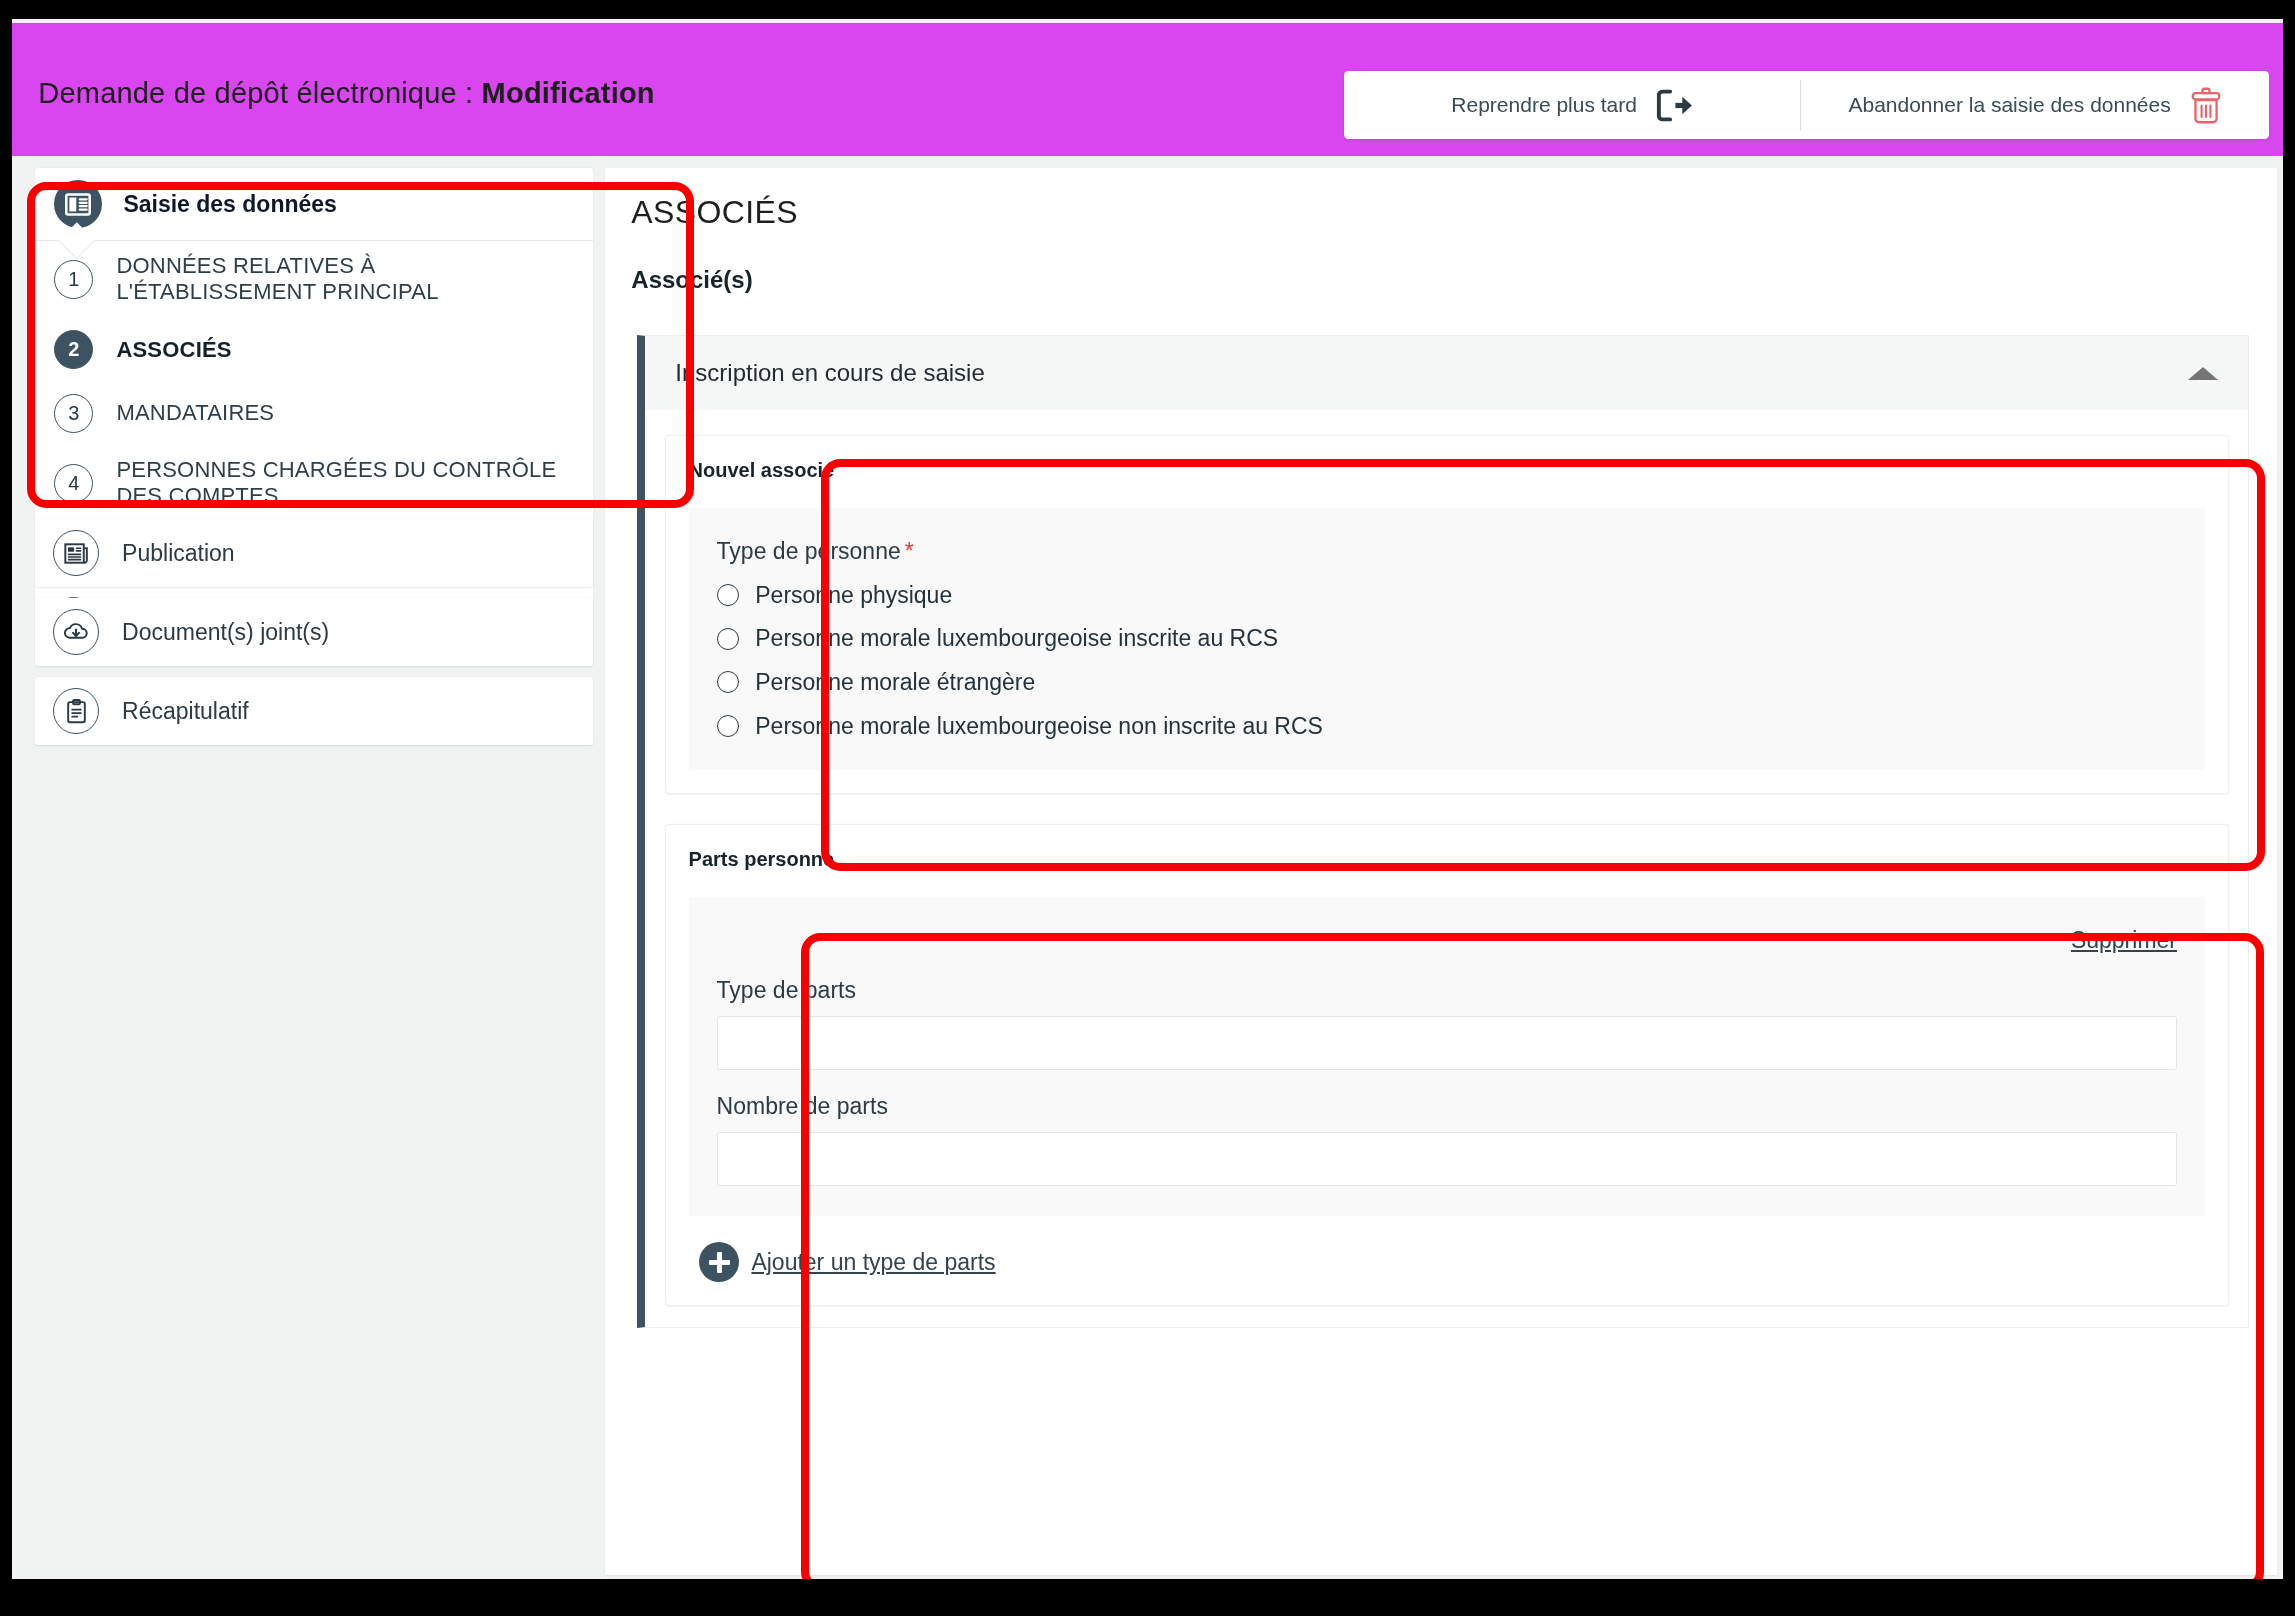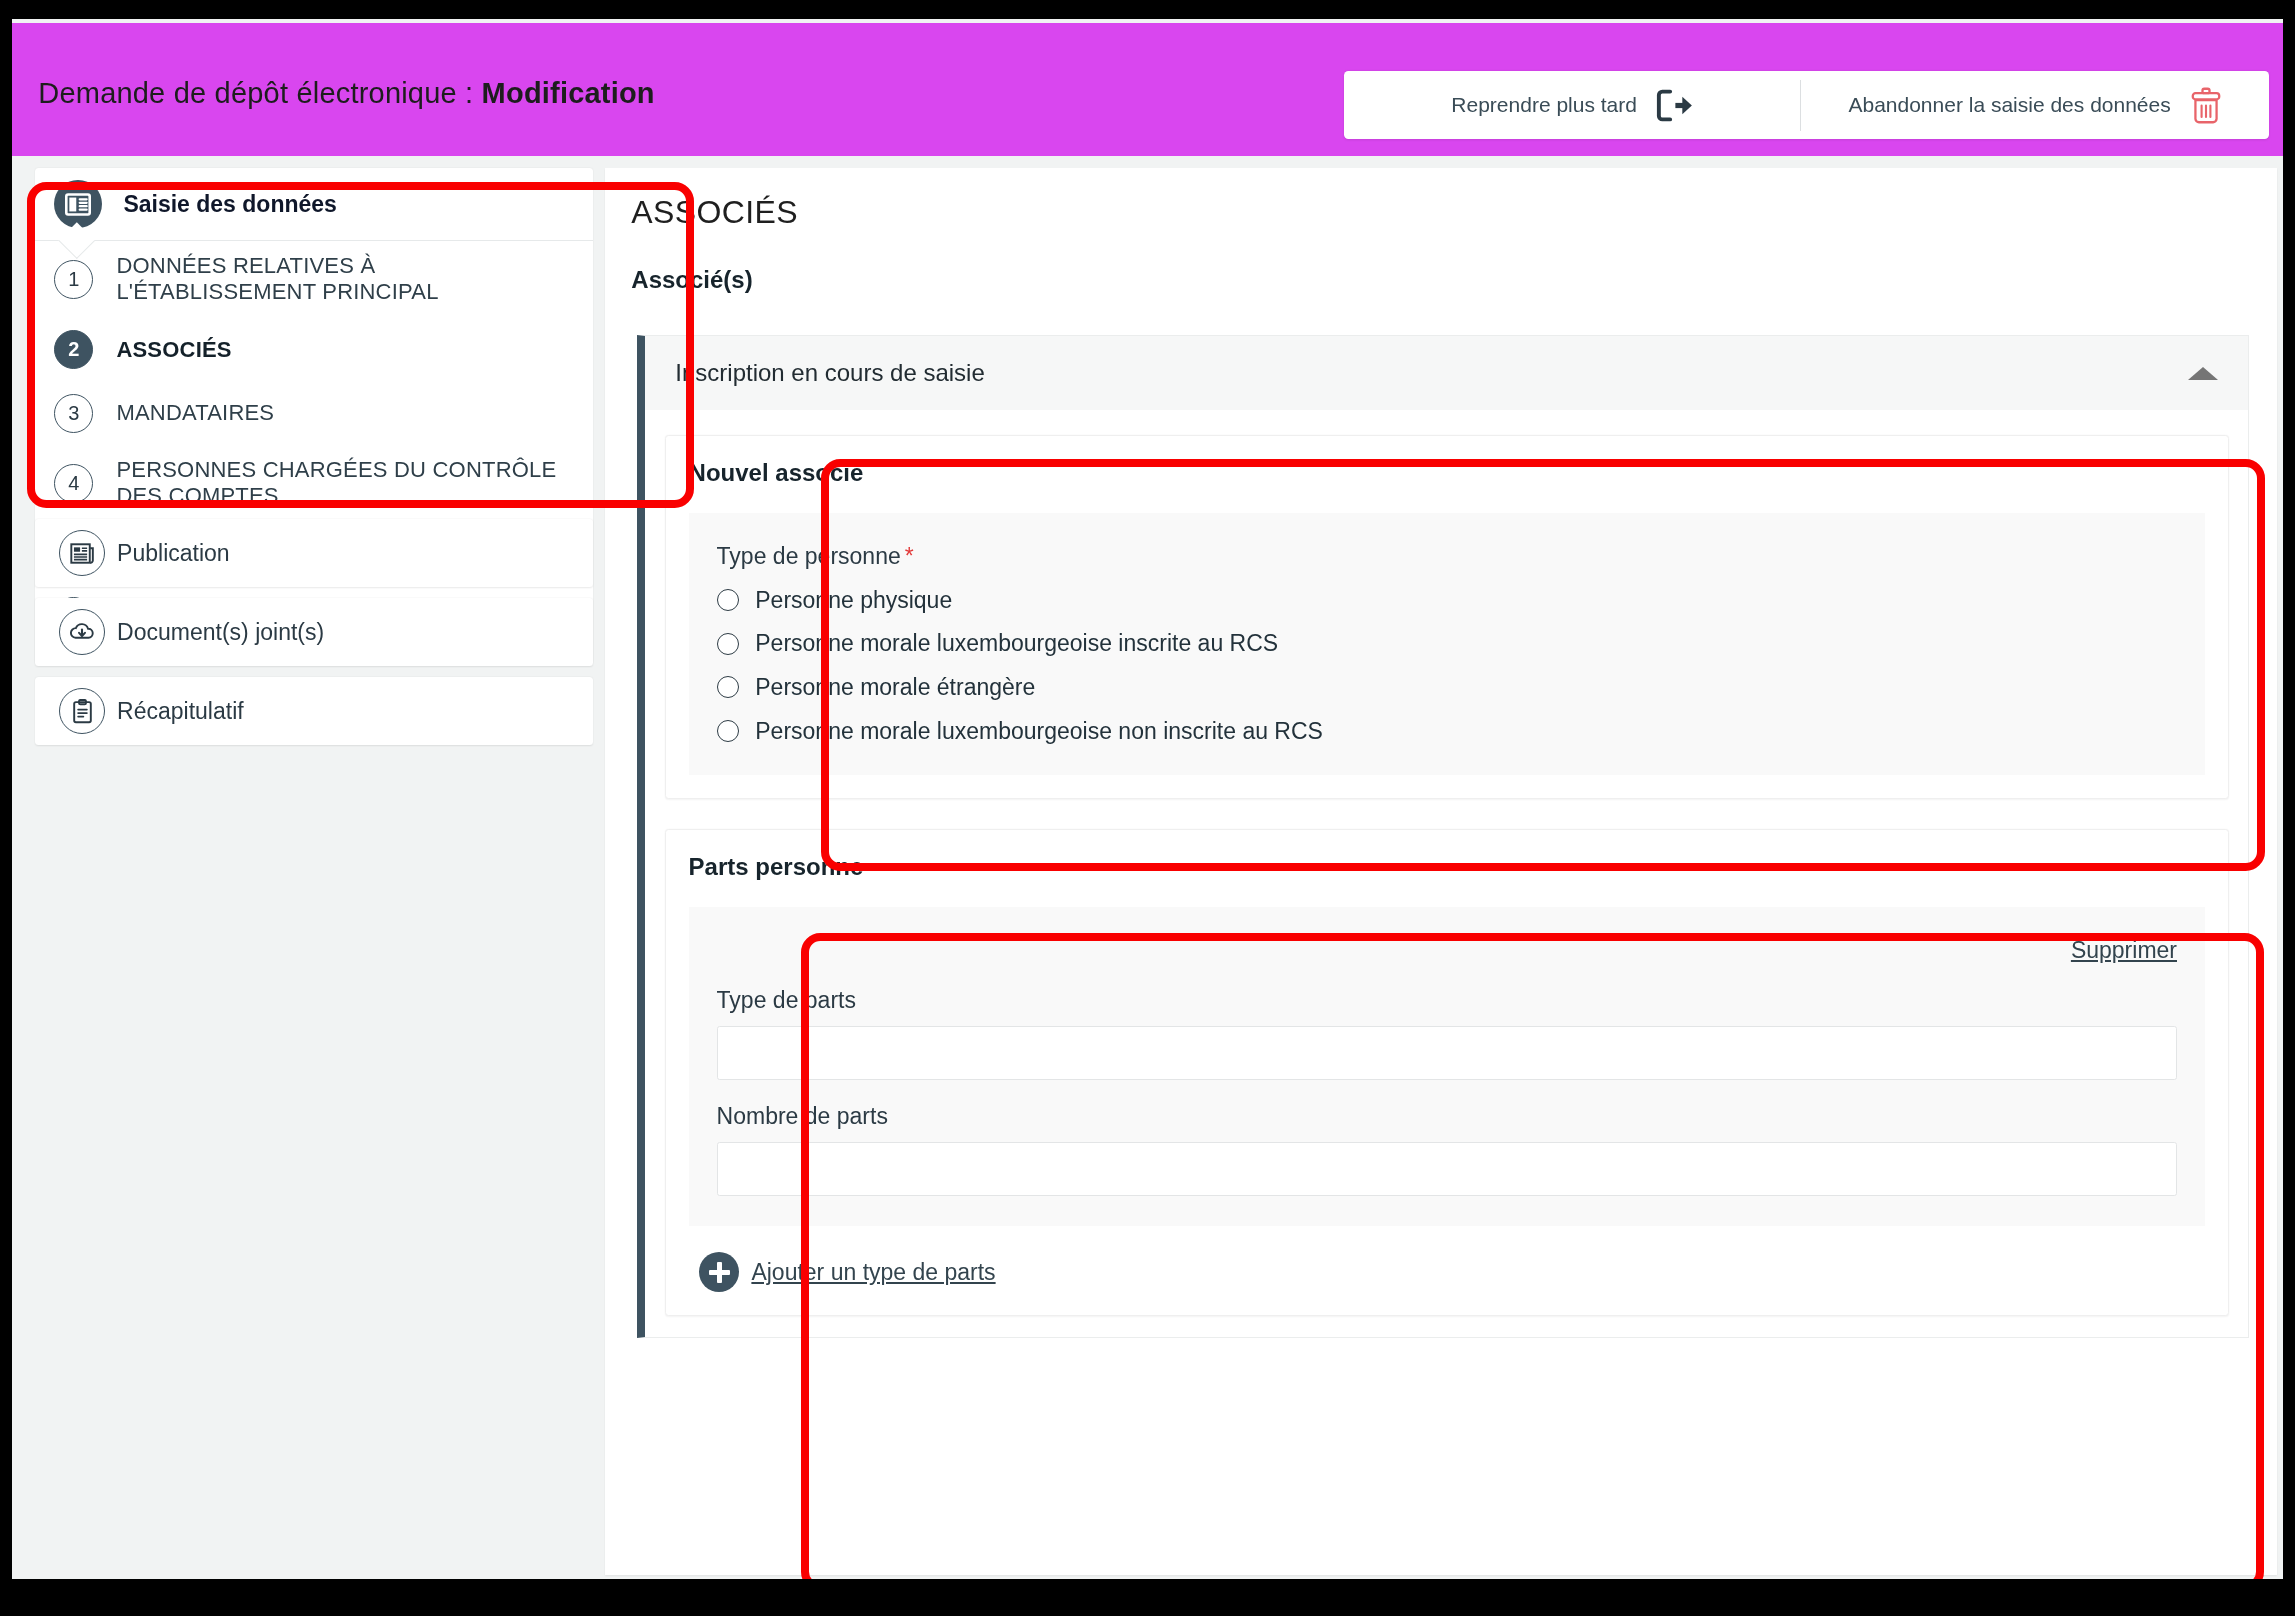--- a/index.html
+++ b/index.html
@@ -149,21 +149,21 @@
     line-height: 1.18;
     letter-spacing: 0.2px;
   }
   .step.active .step-label { font-weight: bold; color: #14212a; }
 
   .side-item {
     position: absolute;
     left: 12.3px;
     width: 558px; height: 68px;
     display: flex; align-items: center;
-    gap: 12px; padding-left: 24px;
+    gap: 23px; padding-left: 18px;
     cursor: pointer;
   }
   .round-icon {
     width: 46px; height: 46px;
     border-radius: 50%;
     border: 1.8px solid #3e5361;
     display: flex; align-items: center; justify-content: center;
     flex: 0 0 auto;
     background: #ffffff;
   }
@@ -220,21 +220,21 @@
   }
 
   .sub-card {
     background: #ffffff;
     border: 0.9px solid #efefef;
     border-radius: 3.5px;
     padding: 23px 23px 23px 23px;
     box-shadow: 0 0.9px 1.8px rgba(0,0,0,.05);
   }
   .sub-title {
-    font-size: 24px;
+    font-size: 20px;
     font-weight: bold;
     color: #17242c;
     margin-bottom: 26px;
   }
   .inner-grey {
     background: #f9f9f9;
     padding: 30px 28px 30px 28px;
   }
 
   .field-label {

